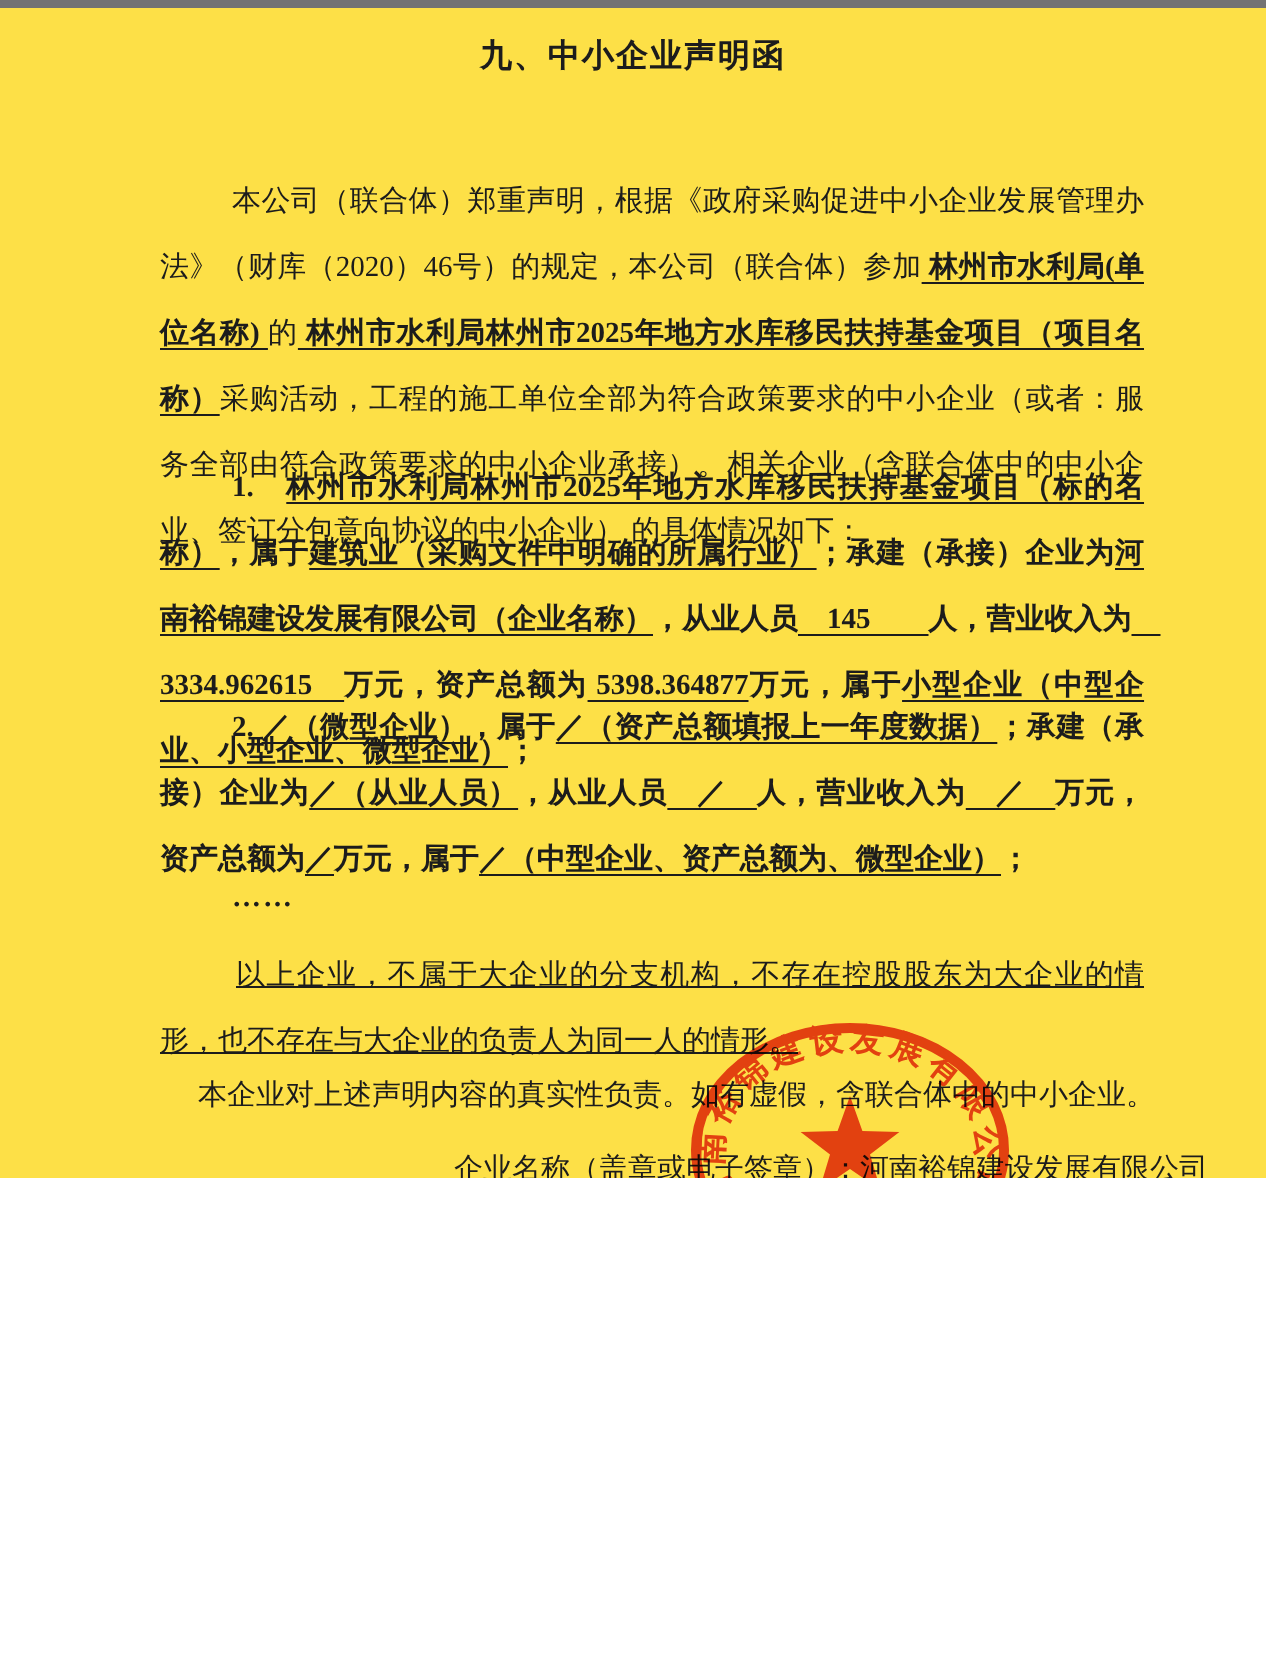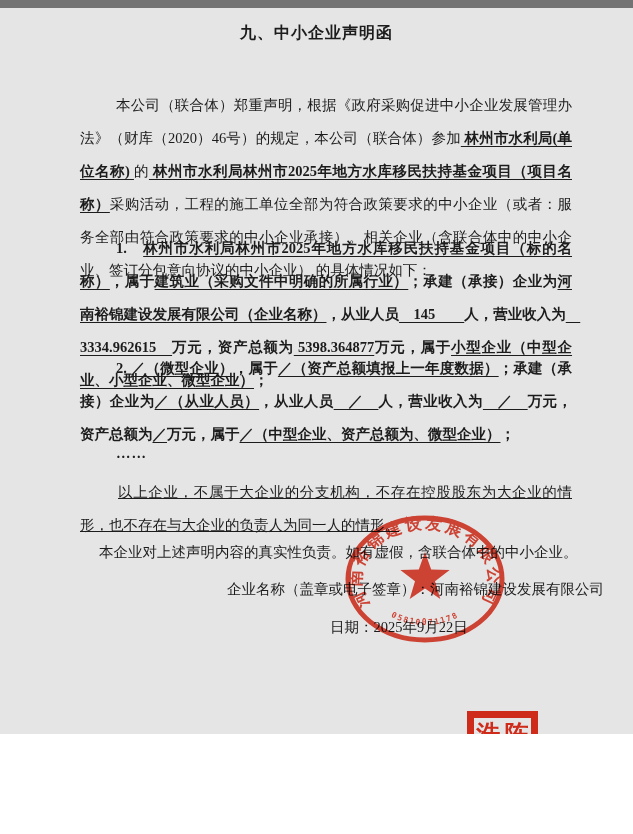--- a/index.html
+++ b/index.html
@@ -1,19 +1,19 @@
 <!DOCTYPE html>
 <html><head>
 <meta charset="utf-8">
 <style>
   html,body { margin:0; padding:0; background:#ffffff; }
   .page {
-    position:relative; width:633px; height:734px;
-    background:#e5e5e5; overflow:hidden;
-    border-top:8px solid #737373;
+    position:relative; width:633px; height:589px;
+    background:#fde047; overflow:hidden;
+    border-top:4px solid #737373;
     font-family:"Liberation Serif","DejaVu Serif",serif;
     color:#1c1c1c;
     box-sizing:border-box;
   }
   .doc-title {
     position:absolute; top:13px; left:0; width:100%;
     text-align:center; font-size:16px; font-weight:700;
     line-height:24px; margin:0; letter-spacing:1px;
   }
   .para {

